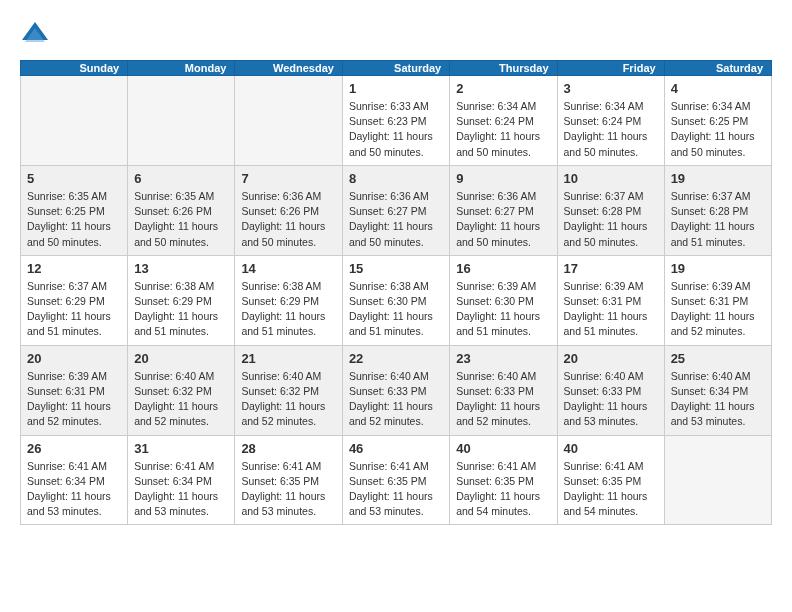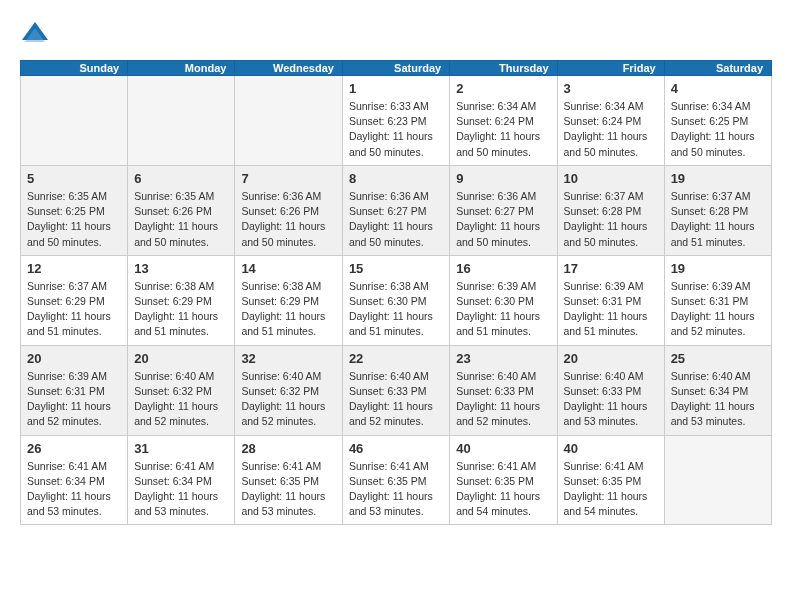--- a/index.html
+++ b/index.html
@@ -251,21 +251,21 @@
 Sunset: 6:31 PM
 Daylight: 11 hours and 52 minutes.</div>
         </td>
         <td>
           <div class="day-num">20</div>
           <div class="day-info" style="white-space: pre-line;">Sunrise: 6:40 AM
 Sunset: 6:32 PM
 Daylight: 11 hours and 52 minutes.</div>
         </td>
         <td>
-          <div class="day-num">32</div>
+          <div class="day-num">21</div>
           <div class="day-info" style="white-space: pre-line;">Sunrise: 6:40 AM
 Sunset: 6:32 PM
 Daylight: 11 hours and 52 minutes.</div>
         </td>
         <td>
           <div class="day-num">22</div>
           <div class="day-info" style="white-space: pre-line;">Sunrise: 6:40 AM
 Sunset: 6:33 PM
 Daylight: 11 hours and 52 minutes.</div>
         </td>

